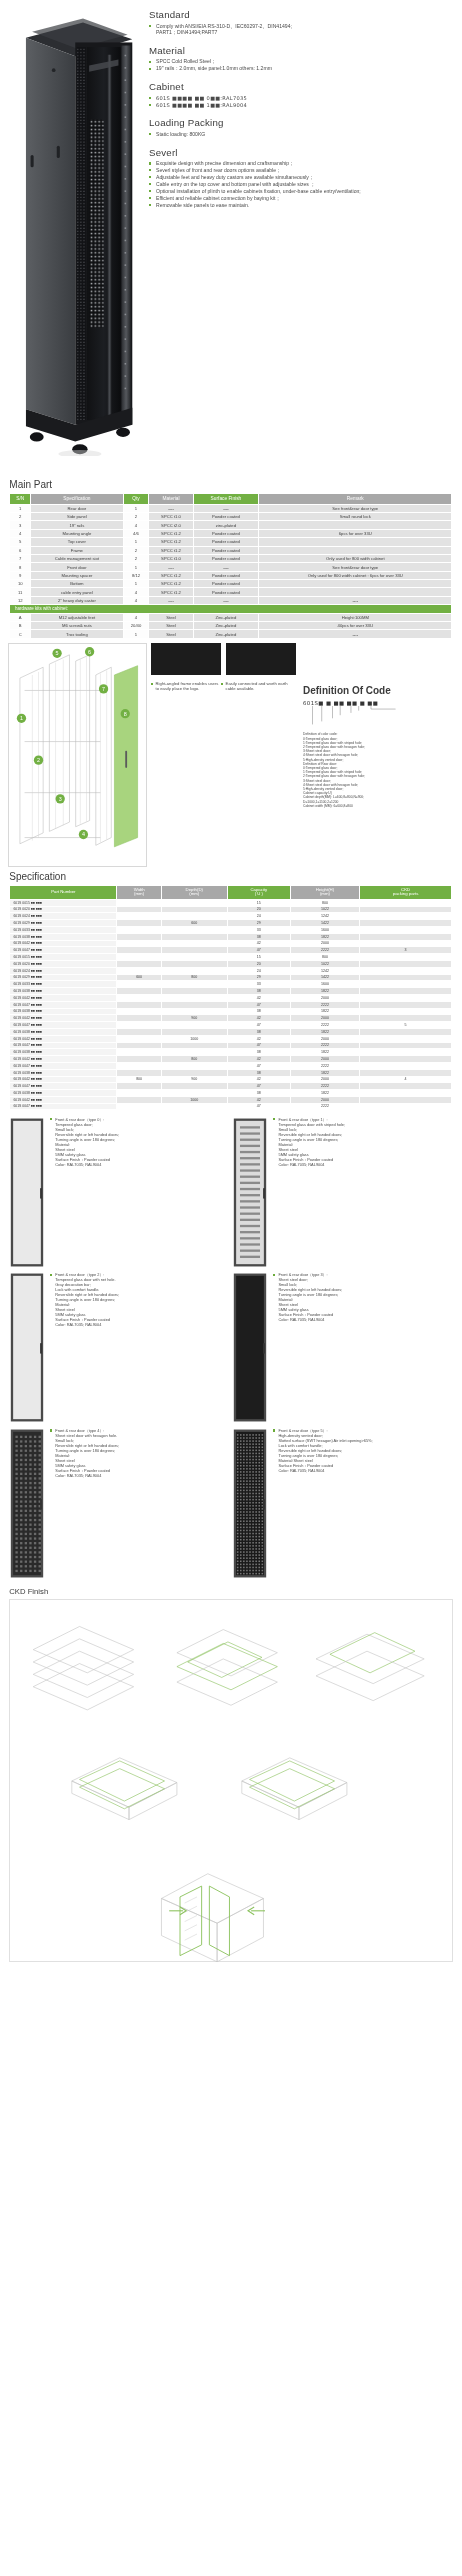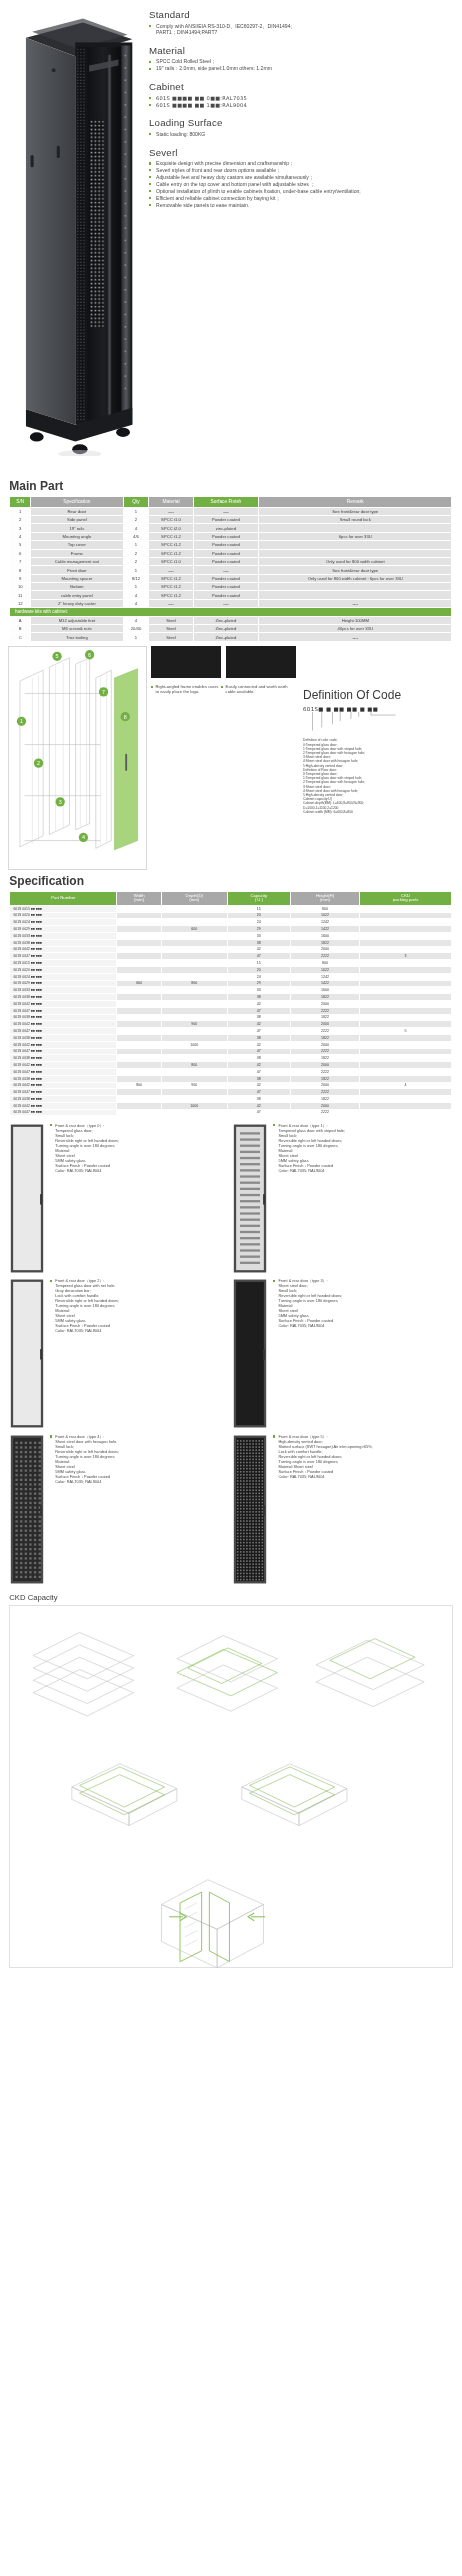--- a/index.html
+++ b/index.html
@@ -29,21 +29,21 @@
   }
   ul.blist li:before {
     content:""; position:absolute; left:0; top:2.3px;
     width:2.3px; height:2.3px; background:#6cab3b;
   }
   ul.blist li .cont { display:block; padding-left:0; }
   .boxchar { font-family:"DejaVu Sans", sans-serif; letter-spacing:0.3px; }
 
   
   .sectitle {
-    font-size:12px; color:#3b3b3b; font-weight:700;
+    font-size:10px; color:#3b3b3b; font-weight:400;
     margin:0 0 3.1px 9.3px;
   }
 
   
   table.grid { border-collapse:collapse; width:443px; margin-left:9.3px; }
   table.grid th, table.grid td {
     border:0.8px solid #fff; font-size:4.2px; text-align:center;
     padding:1.2px 0.8px; color:#3f3f3f; line-height:5px;
   }
   table.grid thead th { color:#fff; font-size:4.8px; padding:2.3px 0.8px; font-weight:400; }
@@ -63,21 +63,21 @@
     border:0.8px solid #d8d8d8; background:#fff;
   }
   .photos { position:absolute; left:151px; top:4.6px; width:147px; }
   .photo { width:70px; height:32px; background:#1c1c1c; display:inline-block; }
   .photocap { font-size:4.2px; line-height:5.1px; color:#4a4a4a;
     display:inline-block; width:70px; vertical-align:top; padding-left:4.6px;
     position:relative; }
   .photocap:before{ content:""; position:absolute; left:0; top:1.9px;
     width:2px;height:2px;background:#6cab3b;}
   .defcode { position:absolute; left:303px; top:46px; width:155px; }
-  .defcode h3 { font-size:12px; font-weight:400; color:#3b3b3b; margin:0 0 4.6px 0; }
+  .defcode h3 { font-size:10px; font-weight:700; color:#3b3b3b; margin:0 0 4.6px 0; }
   .codeline { font-size:5.4px; color:#333; letter-spacing:0.4px; }
   .deflist { margin-top:3.1px; }
   .deflist div { font-size:3.3px; line-height:4.2px; color:#4a4a4a; }
 
   
   table.spec { border-collapse:collapse; width:443px; margin-left:9.3px; }
   table.spec th, table.spec td {
     border:0.8px solid #fff; font-size:3.6px; text-align:center;
     padding:0.8px 0; color:#3f3f3f; line-height:4.2px;
   }
@@ -210,21 +210,21 @@
         <li>SPCC Cold Rolled Steel；</li>
         <li>19" rails：2.0mm, side panel:1.0mm others: 1.2mm</li>
       </ul>
 
       <h3 class="sec gap">Cabinet</h3>
       <ul class="blist">
         <li class="boxchar">601S ■■■■ ■■ 0■■:RAL7035</li>
         <li class="boxchar">601S ■■■■ ■■ 1■■:RAL9004</li>
       </ul>
 
-      <h3 class="sec gap">Loading Surface</h3>
+      <h3 class="sec gap">Loading Packing</h3>
       <ul class="blist">
         <li>Static loading: 800KG</li>
       </ul>
 
       <h3 class="sec gap">Severl</h3>
       <ul class="blist" id="feature-list">
           <li>Exquisite design with precise dimension and craftsmanship；</li>
           <li>Severl styles of front and rear doors options available；</li>
           <li>Adjustable feet and heavy duty castors are available simultaneously；</li>
           <li>Cable entry on the top cover and bottom panel with adjustable sizes ；</li>
@@ -1468,21 +1468,21 @@
             <div class="ln">Turning angle is over 180 degrees;</div>
             <div class="ln">Material:Sheet steel</div>
             <div class="ln">Surface Finish：Powder coated</div>
             <div class="ln">Color: RAL7035; RAL9004</div>
           </div>
         </div>
       </div>
     </div>
 
   <div>
-    <div class="ckdtitle">CKD Capacity</div>
+    <div class="ckdtitle">CKD Finish</div>
     <div class="ckdbox">
       <svg width="442" height="362" viewBox="0 0 572 468">
         <g fill="none" stroke="#c4c4c4" stroke-width="0.8">
 
           <g transform="translate(30,24)">
             <path d="M0 40 L60 10 L130 40 L70 70 Z"></path>
             <path d="M0 56 L60 26 L130 56 L70 86 Z"></path>
             <path d="M0 72 L60 42 L130 72 L70 102 Z"></path>
             <path d="M0 88 L60 58 L130 88 L70 118 Z"></path>
           </g>

